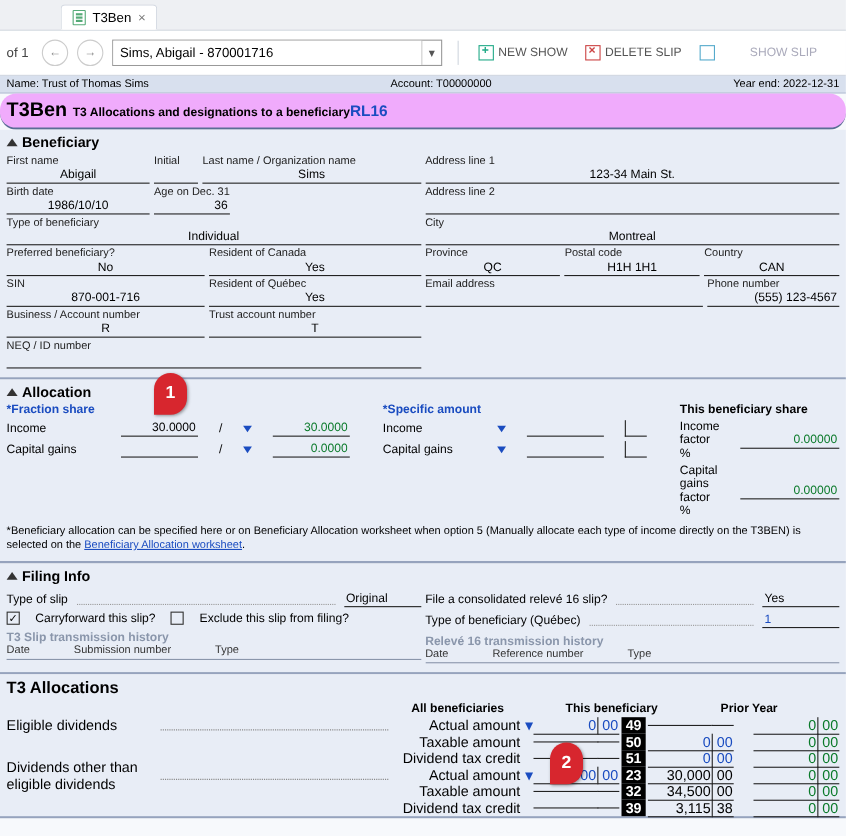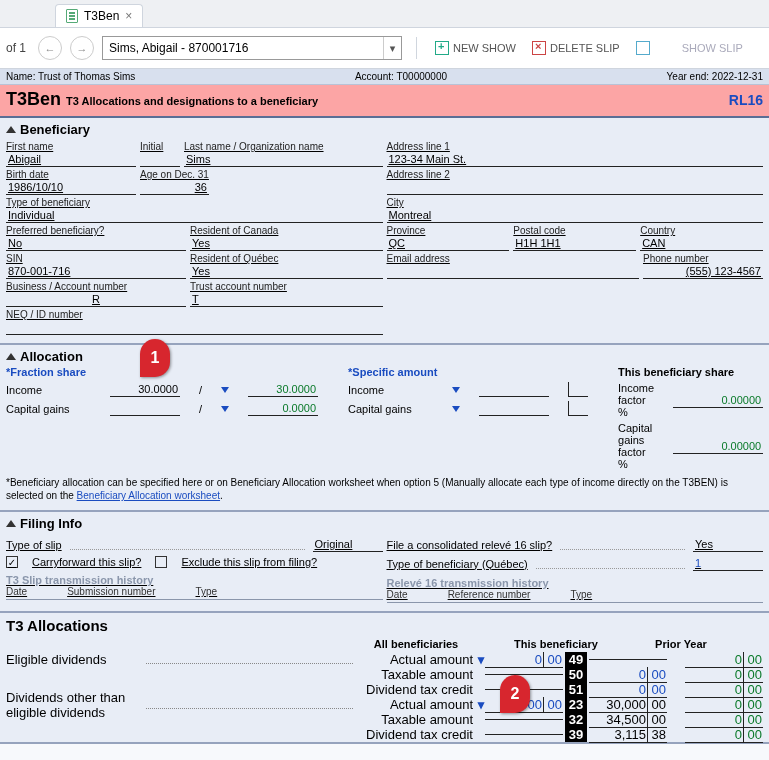--- a/index.html
+++ b/index.html
@@ -17,33 +17,33 @@
   .combo .arrow { width:18px; display:flex;align-items:center;justify-content:center; border-left:1px solid #ccc; color:#555;}
   .vdiv { width:1px; height:22px; background:#d0d6de; margin:0 6px;}
   .tbtn { display:flex; align-items:center; gap:4px; font-size:11px; color:#555; padding:2px 4px;}
   .ico-sq { width:14px;height:14px;border:1px solid currentColor;position:relative;}
   .ico-plus{color:#2a8;}
   .ico-plus::after{content:'+';position:absolute;top:-2px;left:2px;font-weight:bold;}
   .ico-x{color:#c44;}
   .ico-x::after{content:'×';position:absolute;top:-2px;left:2px;font-weight:bold;}
   .ico-show{color:#5ac;}
   .meta-bar { display:flex; justify-content:space-between; padding:2px 6px; font-size:10px; background:#d8e0ee; border-bottom:1px solid #b8c2d6;}
-  .hdr { display:flex; justify-content:space-between; align-items:baseline; padding:4px 6px 6px; background:#fca5a5; border-bottom:2px solid #5a6e95;}
+  .hdr { display:flex; align-items:baseline; padding:4px 6px 6px; background:#f0abfc; border-bottom:2px solid #5a6e95;border-radius:15px;}
   .hdr-left { font-size:18px; font-weight:bold;}
   .hdr-left .sub { font-size:11px; font-weight:bold;}
   .hdr-right{ font-size:14px; font-weight:bold; color:#1a4cc0;}
   .section { padding:4px 6px 8px; background:#e8edf6; border-bottom:2px solid #96a3bd;}
   .sec-title { font-size:13px; font-weight:bold; display:flex; align-items:center; gap:4px; margin-bottom:2px;}
   .chev { width:0;height:0;border-left:5px solid transparent;border-right:5px solid transparent;border-bottom:7px solid #333; transform:rotate(0deg);}
-  .cols { display:flex; gap:4px;text-decoration:underline;}
+  .cols { display:flex; gap:4px;}
   .col { flex:1;}
   .row { display:flex; gap:4px; margin-top:2px;}
   .fld { display:flex; flex-direction:column; }
   .lbl { font-size:10px; color:#222; white-space:nowrap;}
-  .val { border-bottom:1px solid #222; min-height:15px; padding:1px 2px; font-size:11px; background:transparent;}
+  .val { border-bottom:1px solid #222; min-height:15px; padding:1px 2px; font-size:11px; background:transparent;text-align:center;}
   .alloc-blue { color:#1a4cc0; font-weight:bold; }
   .alloc-row { display:flex; align-items:center; gap:19px; margin-top:4px;}
   .alloc-lbl { width:85px; }
   .alloc-in { width:70px; text-align:right; border:none; border-bottom:1px solid #222; background:transparent; font-size:11px; padding:1px 2px;}
   .tri { width:0;height:0;border-left:4px solid transparent;border-right:4px solid transparent;border-top:6px solid #1a4cc0; display:inline-block;}
   .green { color:#0a7a2a; }
   .note { font-size:10px; margin-top:6px; line-height:1.3; }
   .link { color:#1a4cc0; text-decoration:underline; cursor:pointer;text-align:right;}
   .checkbox { width:12px;height:12px;border:1px solid #333;display:inline-flex;align-items:center;justify-content:center;font-size:10px;}
   .dotline { flex:1; border-bottom:1px dotted #999; margin:0 4px; height:10px;}

